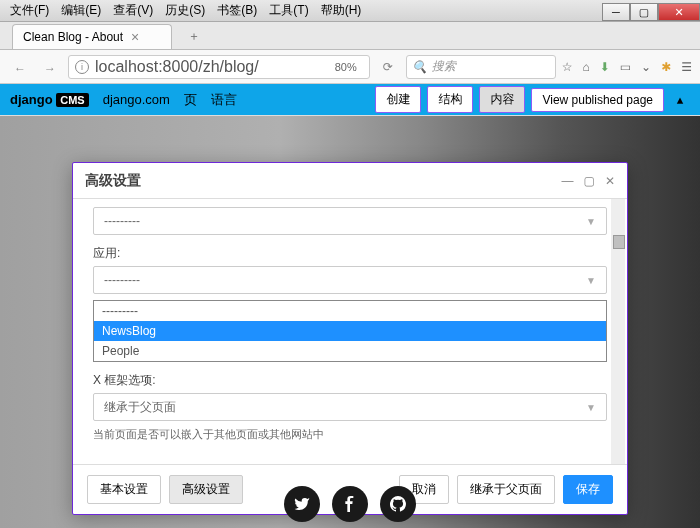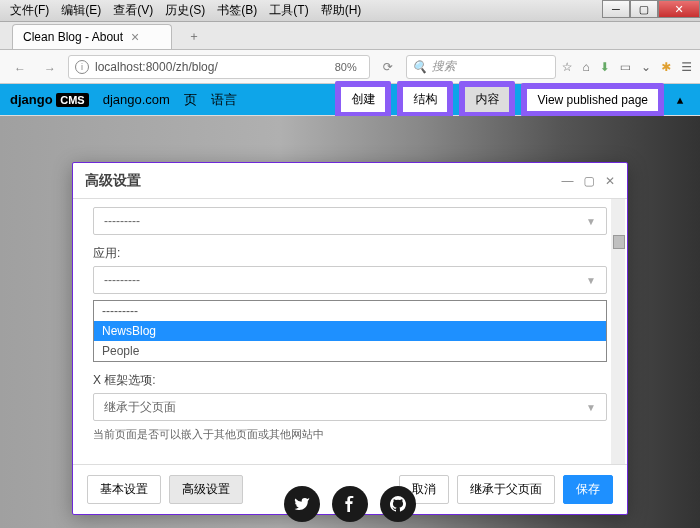--- a/index.html
+++ b/index.html
@@ -1,40 +1,40 @@
 <!DOCTYPE html>
 <html><head>
 <meta charset="utf-8">
 <style>
 *{box-sizing:border-box;margin:0;padding:0;font-family:"Microsoft YaHei",Arial,sans-serif;}
 body{width:700px;height:528px;background:#f0f0f0;overflow:hidden;font-size:12px;}
-.titlebar{height:22px;background:linear-gradient(#e8e8e8,#d4d4d4);display:flex;align-items:flex-start;border-bottom:1px solid #aaa;}
+.titlebar{height:22px;background:linear-gradient(#e8e8e8,#d4d4d4);display:flex;align-items:flex-end;border-bottom:1px solid #aaa;}
 .menu-items{display:flex;gap:0;padding-left:4px;}
 .menu-item{padding:2px 6px;font-size:12px;cursor:default;}
 .win-controls{margin-left:auto;display:flex;}
 .win-btn{width:28px;height:18px;display:flex;align-items:center;justify-content:center;font-size:11px;border:1px solid #888;background:linear-gradient(#f8f8f8,#ddd);}
 .win-btn.close{background:linear-gradient(#e87070,#c83030);color:#fff;width:42px;}
 .tabbar{height:28px;background:#e8e8e8;display:flex;align-items:flex-end;padding-left:12px;border-bottom:1px solid #bbb;}
 .tab{background:#fcfcfc;border:1px solid #bbb;border-bottom:none;border-radius:4px 4px 0 0;padding:4px 10px;display:flex;align-items:center;gap:8px;font-size:12px;min-width:160px;}
 .tab-close{color:#888;font-size:14px;cursor:pointer;}
 .newtab{margin-left:8px;padding:4px 8px;color:#666;}
 .urlbar{height:34px;background:#f8f8f8;display:flex;align-items:center;padding:0 8px;gap:6px;border-bottom:1px solid #ccc;}
 .nav-btn{width:24px;height:24px;display:flex;align-items:center;justify-content:center;color:#888;border-radius:3px;}
 .url-input{flex:1;display:flex;align-items:center;border:1px solid #ccc;border-radius:3px;height:24px;padding:0 6px;gap:6px;background:#fff;}
 .url-input span.info{width:14px;height:14px;border:1px solid #888;border-radius:50%;display:flex;align-items:center;justify-content:center;font-size:9px;color:#888;}
-.url-text{flex:1;font-size:12px;color:#555;}
+.url-text{flex:1;font-size:16px;color:#555;}
 .zoom{font-size:11px;color:#666;margin:0 6px;}
 .search-box{width:150px;display:flex;align-items:center;border:1px solid #ccc;border-radius:3px;height:24px;padding:0 6px;gap:4px;background:#fff;color:#999;font-style:italic;}
 .toolbar-icons{display:flex;gap:10px;color:#666;align-items:center;}
 .toolbar-icons>*{cursor:pointer;}
 .cms-toolbar{height:32px;background:#0ea5e9;display:flex;align-items:center;padding:0 10px;gap:14px;border-bottom:1px solid #ddd;font-size:13px;}
 .cms-logo{font-weight:bold;}
 .cms-logo .cms-tag{background:#000;color:#fff;padding:1px 4px;border-radius:2px;font-size:11px;}
 .cms-right{margin-left:auto;display:flex;align-items:center;gap:6px;}
-.cms-btn{border:6px solid #8b5cf6;padding:4px 10px;font-size:12px;background:#fff;border-radius:2px;}
+.cms-btn{border:1px solid #8b5cf6;padding:4px 10px;font-size:12px;background:#fff;border-radius:2px;}
 .cms-btn.active{background:#ddd;}
 .cms-arrow{width:20px;height:20px;display:flex;align-items:center;justify-content:center;}
 .page-content{position:relative;height:412px;background:#888;overflow:hidden;}
 .hero-img{position:absolute;inset:0;background:linear-gradient(90deg,#a0a0a0 0%,#b0b0b0 40%,#888 60%,#555 80%,#333 100%);}
 .modal{position:absolute;left:72px;top:46px;width:556px;background:#fff;border:1px solid #6d28d9;box-shadow:0 4px 20px rgba(0,0,0,.3);border-radius:2px;}
 .modal-header{height:36px;display:flex;align-items:center;padding:0 12px;border-bottom:1px solid #ddd;}
 .modal-title{font-size:14px;font-weight:bold;color:#444;}
 .modal-controls{margin-left:auto;display:flex;gap:10px;color:#888;}
 .modal-body{padding:8px 20px 12px;font-size:12px;color:#555;position:relative;}
 .form-row{margin-bottom:10px;}

